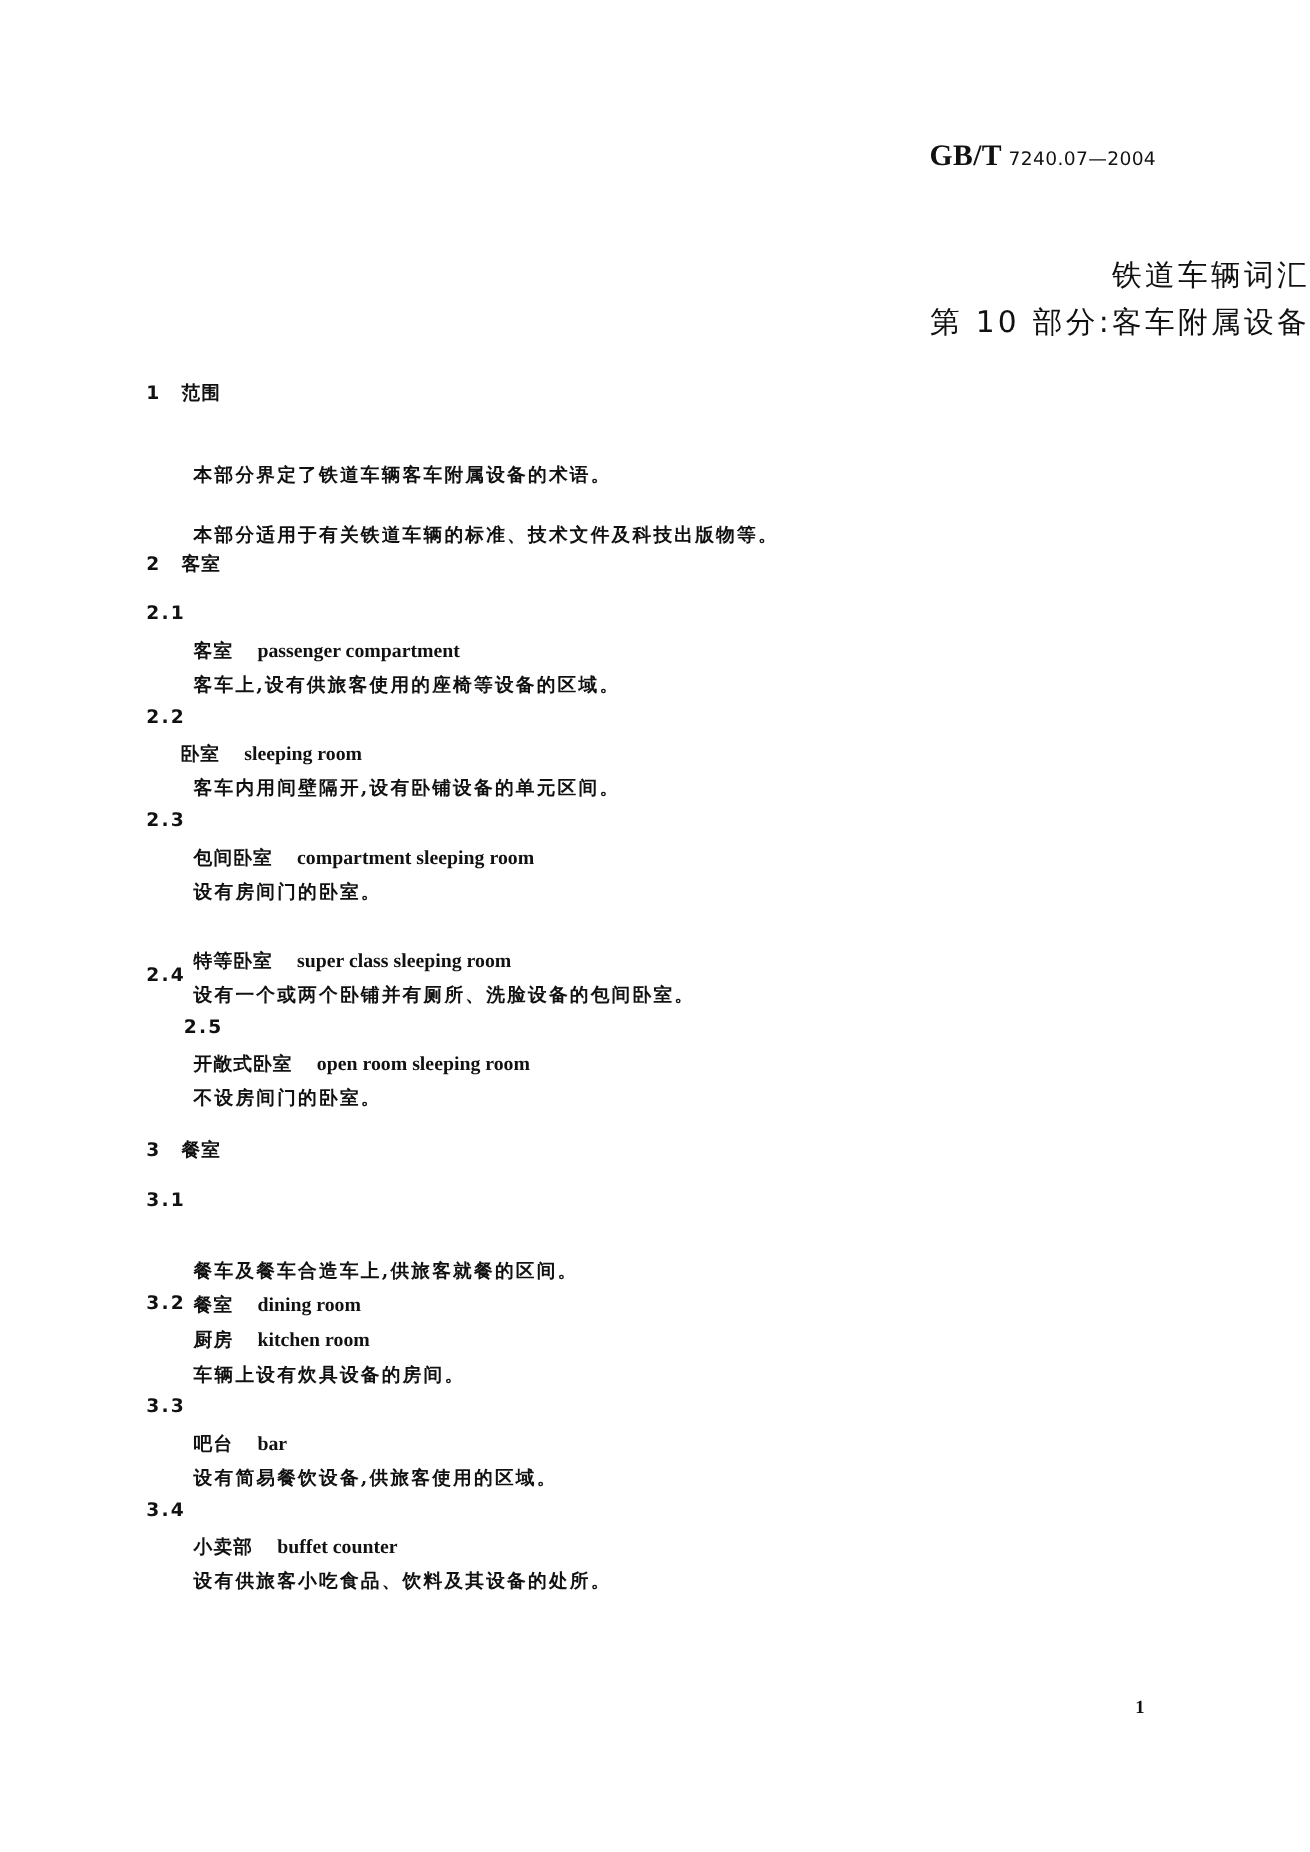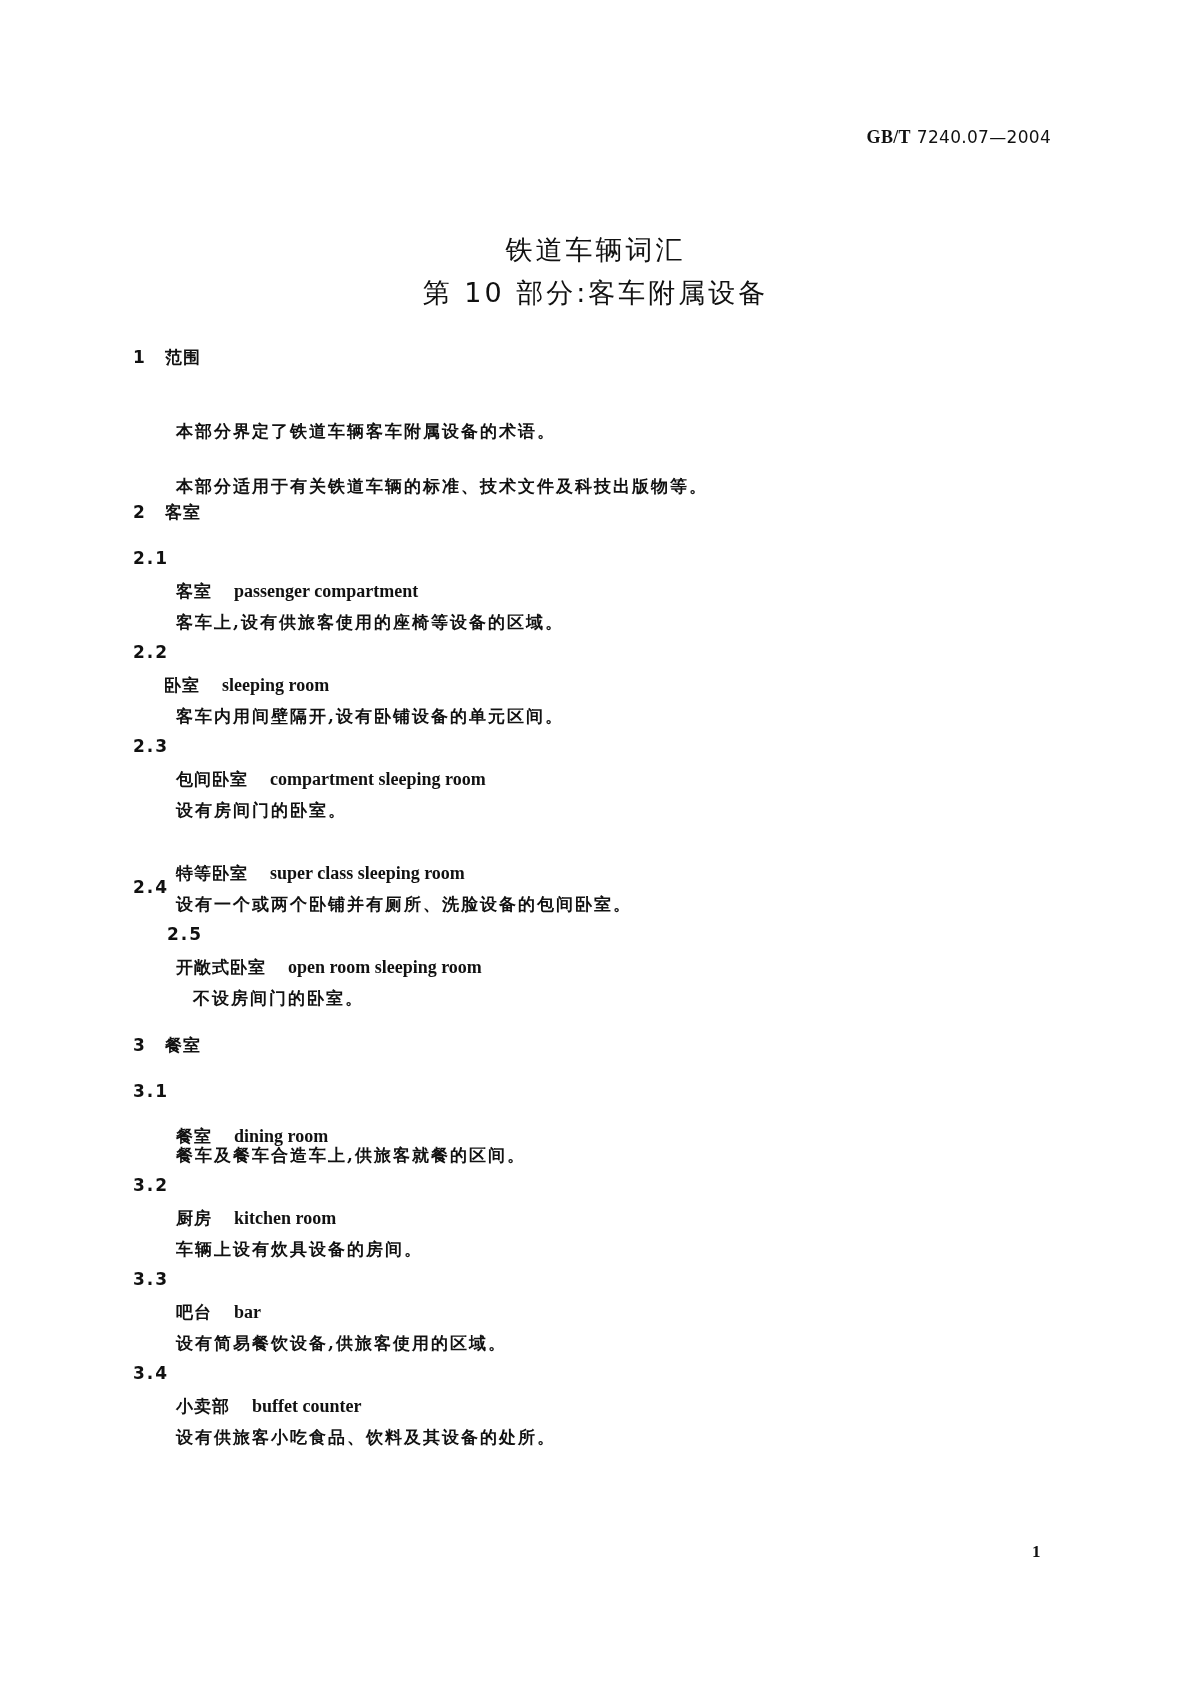--- a/index.html
+++ b/index.html
@@ -19,31 +19,31 @@
       position: absolute;
       top: 126px;
       right: 140px;
       font-size: 18px;
       letter-spacing: 0.3px;
       white-space: nowrap;
     }
     .std-code .prefix {
       font-family: "Liberation Serif", serif;
       font-weight: bold;
-      font-size: 18px;
+      font-size: 27px;
     }
     .std-code .num {
       font-family: "DejaVu Sans", sans-serif;
       font-size: 17px;
     }
     .title {
       position: absolute;
       left: 0;
       width: 1191px;
-      text-align: center;
+      text-align: right;
       font-size: 27px;
       letter-spacing: 3px;
       font-family: "DejaVu Sans", sans-serif;
     }
     .title.line1 { top: 232px; }
     .title.line2 { top: 275px; }
 
     .abs { position: absolute; white-space: nowrap; font-weight: bold; }
 
     .heading {
@@ -119,28 +119,28 @@
 <div class="abs clause-num" style="left:133px; top:830px;margin-top:47px;">2.4</div>
 <div class="abs term" style="left:176px; top:862px;">
   <span>特等卧室</span><span class="en">super class sleeping room</span>
 </div>
 <div class="abs body-text" style="left:176px; top:893px;">设有一个或两个卧铺并有厕所、洗脸设备的包间卧室。</div>
 
 <div class="abs clause-num" style="left:133px; top:924px;margin-left:34px;">2.5</div>
 <div class="abs term" style="left:176px; top:956px;">
   <span>开敞式卧室</span><span class="en">open room sleeping room</span>
 </div>
-<div class="abs body-text" style="left:193px; top:987px;">不设房间门的卧室。</div>
+<div class="abs body-text" style="left:176px; top:987px;">不设房间门的卧室。</div>
 
 <div class="abs heading" style="left:133px; top:1034px;">
   <span class="hnum">3</span><span>餐室</span>
 </div>
 
 <div class="abs clause-num" style="left:133px; top:1081px;">3.1</div>
-<div class="abs term" style="left:176px; top:1125px;text-align:center;">
+<div class="abs term" style="left:176px; top:1175px;text-align:center;">
   <span>餐室</span><span class="en">dining room</span>
 </div>
 <div class="abs body-text" style="left:176px; top:1144px;">餐车及餐车合造车上,供旅客就餐的区间。</div>
 
 <div class="abs clause-num" style="left:133px; top:1175px;text-align:right;">3.2</div>
 <div class="abs term" style="left:176px; top:1207px;">
   <span>厨房</span><span class="en">kitchen room</span>
 </div>
 <div class="abs body-text" style="left:176px; top:1238px;">车辆上设有炊具设备的房间。</div>
 

